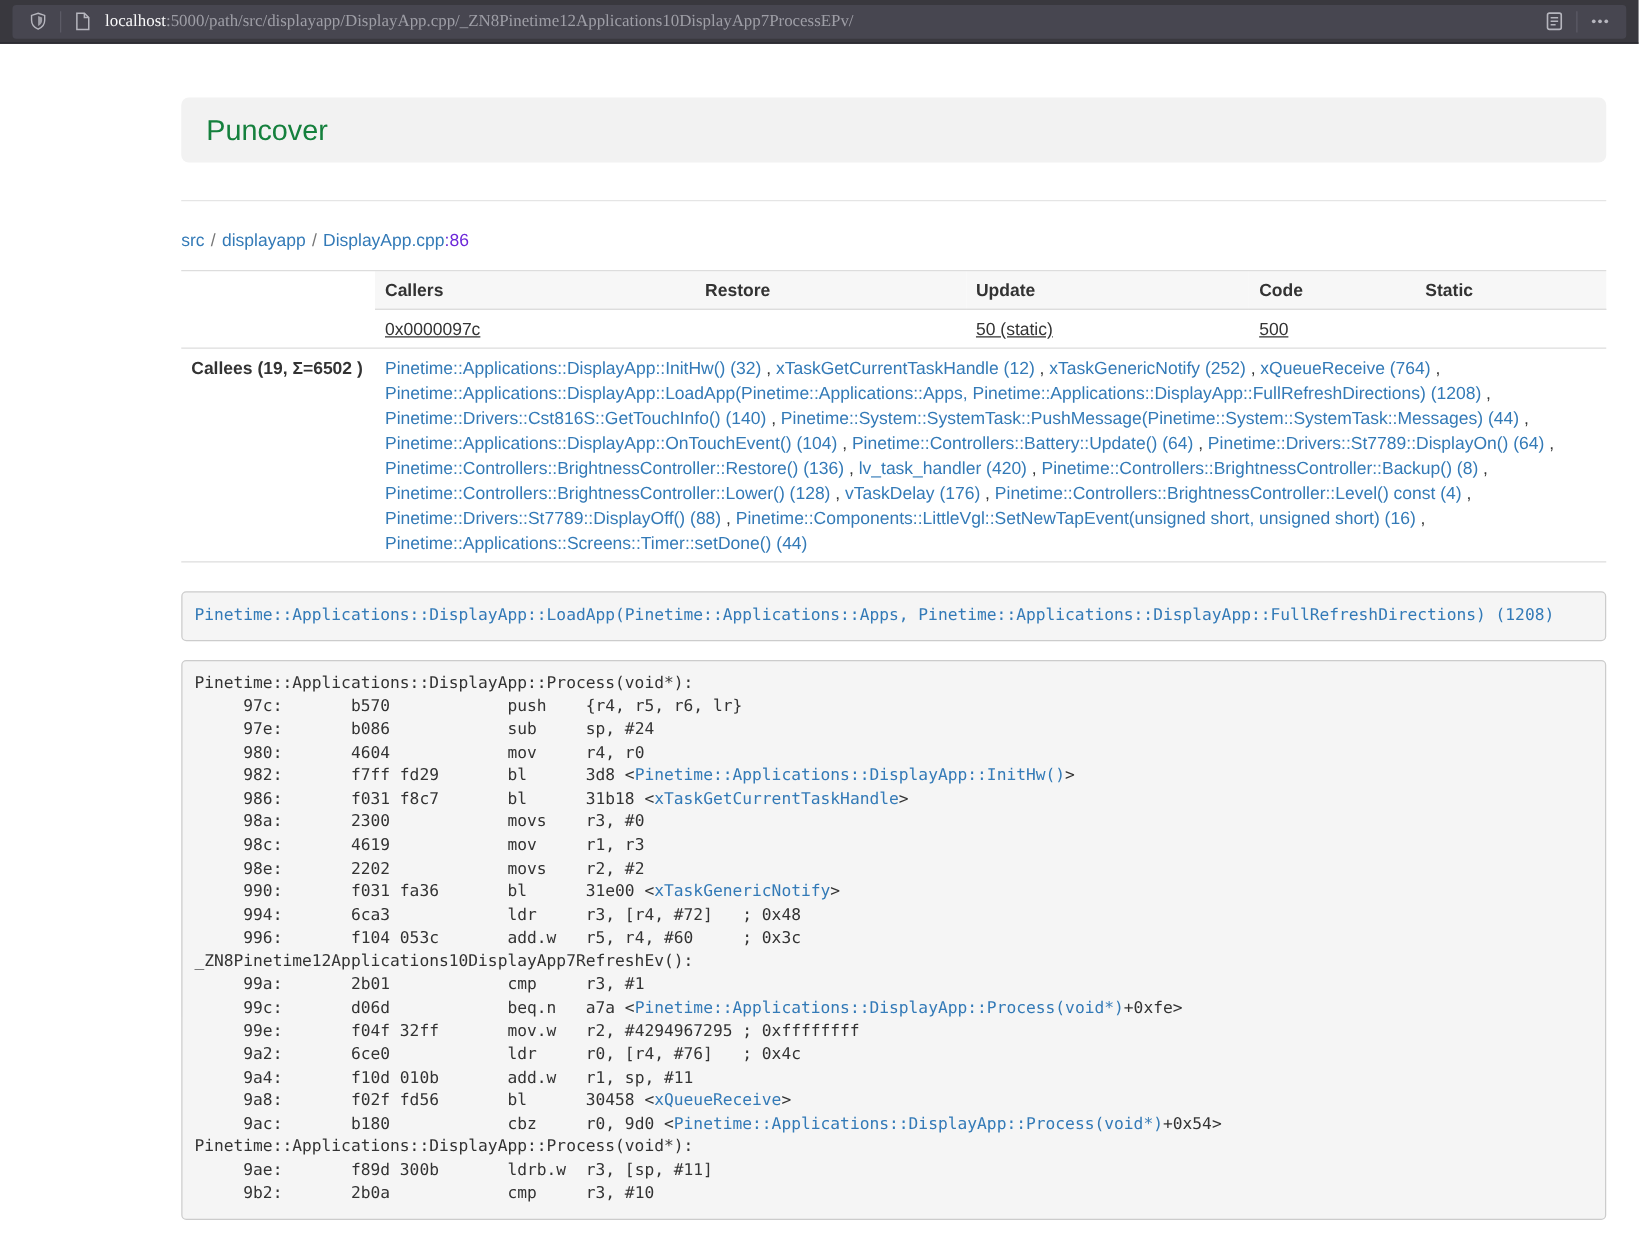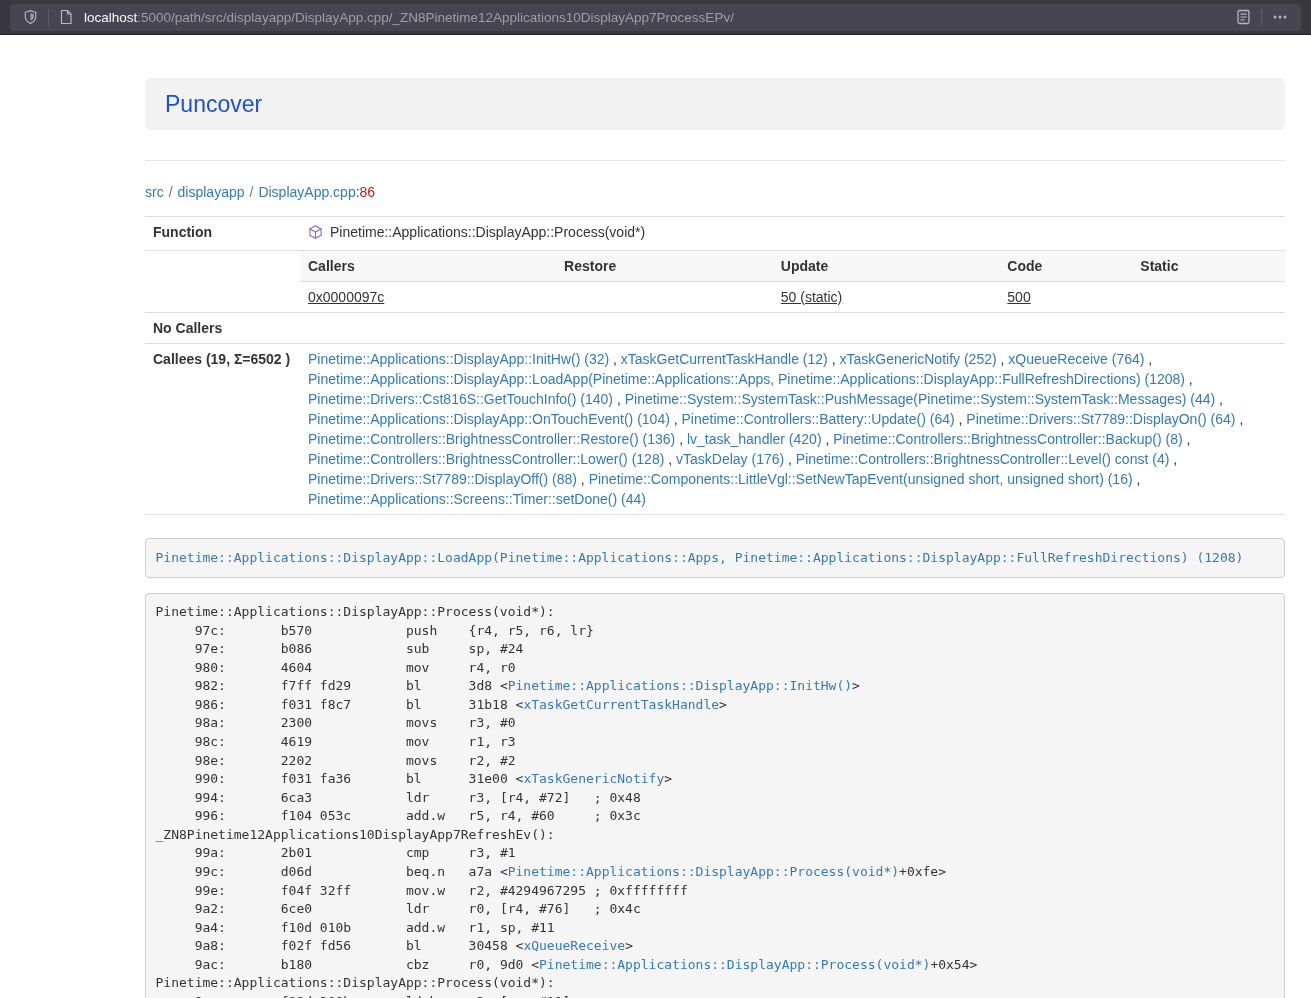--- a/index.html
+++ b/index.html
@@ -13,39 +13,39 @@
     width:1311px;height:998px;overflow:hidden;background:var(--page-bg);
     font-family:"Liberation Sans",sans-serif;color:#333;font-size:14px;
   }
   
   .browser-bar{
     height:35px;background:var(--toolbar-bg);border-bottom:1px solid #232228;
     display:flex;align-items:center;padding:0 10px;
   }
   .url-bar{
     flex:1;height:27px;background:var(--urlbar-bg);border-radius:3px;
-    display:flex;align-items:center;padding:0 8px;color:#b6b6be;
+    display:flex;align-items:center;padding:0 8px;color:#b6b6be;font-family:Liberation Serif, serif;
   }
   .ib{display:inline-flex;align-items:center;justify-content:center;padding:0 5px;color:#b6b6be;cursor:pointer;}
   .vdiv{width:1px;height:17px;background:#5c5b66;margin:0 5px;}
   .url-text{flex:1;font-size:13.5px;white-space:nowrap;overflow:hidden;margin-left:6px;}
   .url-text .host{color:#f9f9fa;}
   .url-text .path{color:#9e9ea6;}
   
   .container{width:1140px;margin-left:145px;}
   .jumbo{
     margin-top:43px;height:52px;background:var(--header-box-bg);border-radius:6px;
     display:flex;align-items:center;padding-left:20px;
   }
-  .jumbo span{font-size:23px;color:#1d4ed8;}
+  .jumbo span{font-size:23px;color:#15803d;}
   hr{border:none;border-top:1px solid #e5e5e5;margin:30px 0 0;}
   .breadcrumb{margin:21px 0 14px;line-height:20px;font-size:14px;}
   .breadcrumb a{color:var(--link);text-decoration:none;}
   .breadcrumb .sep{color:#777;margin:0 5px;}
-  .breadcrumb .suffix{color:#b91c1c;}
+  .breadcrumb .suffix{color:#6d28d9;}
   
   table.fn-table{width:100%;border-collapse:collapse;margin:0 0 23px;border-bottom:1px solid var(--table-border);}
   table.fn-table > tbody > tr > th.rowlabel{
     width:155px;text-align:left;vertical-align:top;font-weight:bold;
     padding:5px 8px;border-top:1px solid var(--table-border);line-height:20px;
   }
   table.fn-table > tbody > tr > td{
     padding:5px 8px;border-top:1px solid var(--table-border);vertical-align:top;line-height:20px;
   }
   table.fn-table > tbody > tr > td.nopad{padding:0;}
@@ -111,31 +111,20 @@
 
   <hr>
 
   <div class="breadcrumb">
     <a href="#">src</a><span class="sep">/</span><a href="#">displayapp</a><span class="sep">/</span><a href="#">DisplayApp.cpp</a><span class="suffix">:86</span>
   </div>
 
   <table class="fn-table">
     <tbody>
       <tr>
-        <th class="rowlabel">Function</th>
-        <td>
-          <span class="cube">
-            <svg width="15" height="16" viewBox="0 0 16 16">
-                <path d="M8 1.3 L14 4.6v6.8L8 14.7 2 11.4V4.6z" fill="none" stroke="currentColor" stroke-width="1.2" stroke-linejoin="round"></path>
-                <path d="M2.3 4.8 8 8m0 0 5.7-3.2M8 8v6.5" fill="none" stroke="currentColor" stroke-width="1.2"></path>
-              </svg>
-          </span><span>Pinetime::Applications::DisplayApp::Process(void*)</span>
-        </td>
-      </tr>
-      <tr>
         <th class="rowlabel"></th>
         <td class="nopad">
           <table class="inner">
             <colgroup>
                 <col style="width:26%">
                 <col style="width:22%">
                 <col style="width:23%">
                 <col style="width:13.5%">
                 <col style="width:15.5%">
               </colgroup>
@@ -152,24 +141,20 @@
               <tr>
                 <td>0x0000097c</td>
                 <td></td>
                 <td>50 (static)</td>
                 <td>500</td>
                 <td></td>
               </tr>
             </tbody>
           </table>
         </td>
-      </tr>
-      <tr>
-        <th class="rowlabel">No Callers</th>
-        <td></td>
       </tr>
       <tr>
         <th class="rowlabel">Callees (19, Σ=6502 )</th>
         <td class="callees"><a href="#">Pinetime::Applications::DisplayApp::InitHw() (32)</a> , <a href="#">xTaskGetCurrentTaskHandle (12)</a> , <a href="#">xTaskGenericNotify (252)</a> , <a href="#">xQueueReceive (764)</a> , <a href="#">Pinetime::Applications::DisplayApp::LoadApp(Pinetime::Applications::Apps, Pinetime::Applications::DisplayApp::FullRefreshDirections) (1208)</a> , <a href="#">Pinetime::Drivers::Cst816S::GetTouchInfo() (140)</a> , <a href="#">Pinetime::System::SystemTask::PushMessage(Pinetime::System::SystemTask::Messages) (44)</a> , <a href="#">Pinetime::Applications::DisplayApp::OnTouchEvent() (104)</a> , <a href="#">Pinetime::Controllers::Battery::Update() (64)</a> , <a href="#">Pinetime::Drivers::St7789::DisplayOn() (64)</a> , <a href="#">Pinetime::Controllers::BrightnessController::Restore() (136)</a> , <a href="#">lv_task_handler (420)</a> , <a href="#">Pinetime::Controllers::BrightnessController::Backup() (8)</a> , <a href="#">Pinetime::Controllers::BrightnessController::Lower() (128)</a> , <a href="#">vTaskDelay (176)</a> , <a href="#">Pinetime::Controllers::BrightnessController::Level() const (4)</a> , <a href="#">Pinetime::Drivers::St7789::DisplayOff() (88)</a> , <a href="#">Pinetime::Components::LittleVgl::SetNewTapEvent(unsigned short, unsigned short) (16)</a> , <a href="#">Pinetime::Applications::Screens::Timer::setDone() (44)</a></td>
       </tr>
     </tbody>
   </table>
 
   <pre class="hl"><a href="#">Pinetime::Applications::DisplayApp::LoadApp(Pinetime::Applications::Apps, Pinetime::Applications::DisplayApp::FullRefreshDirections) (1208)</a></pre>
 

